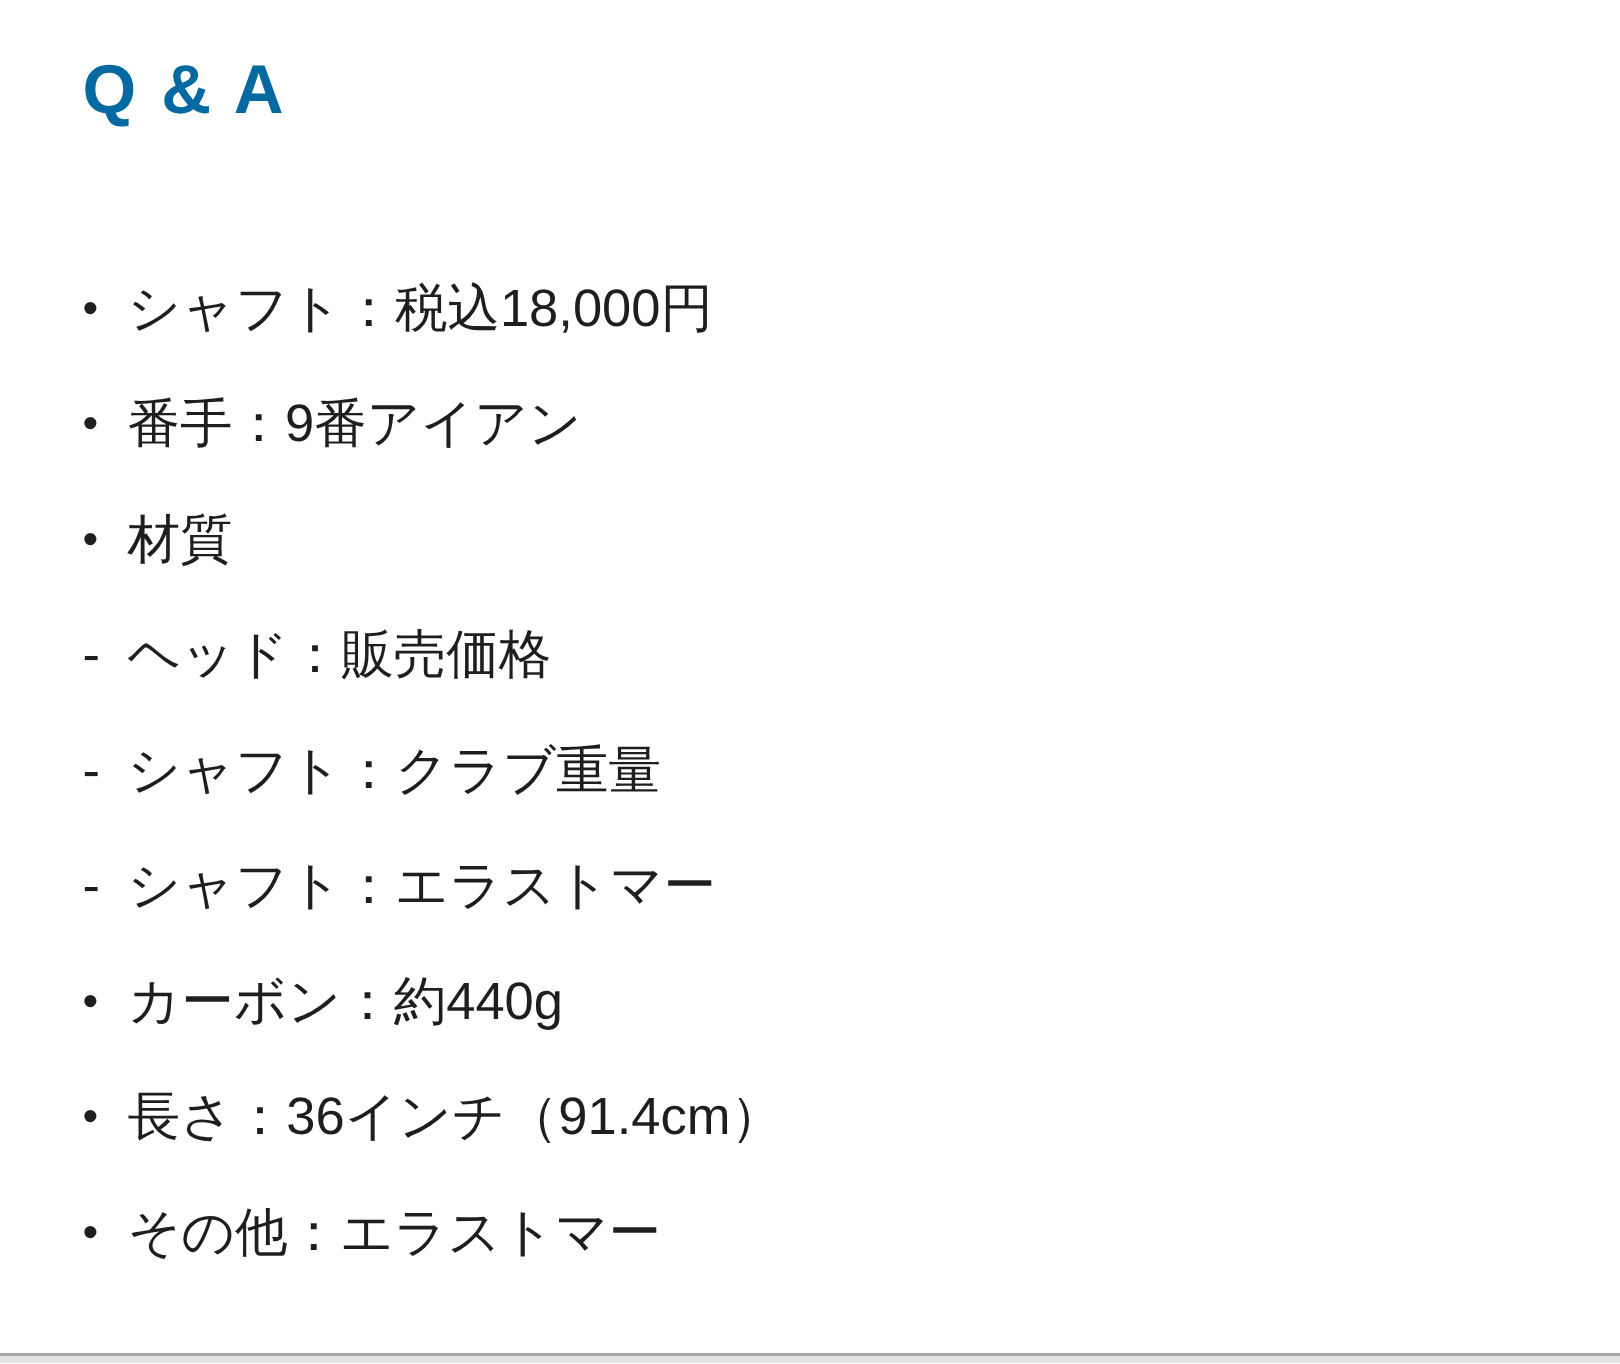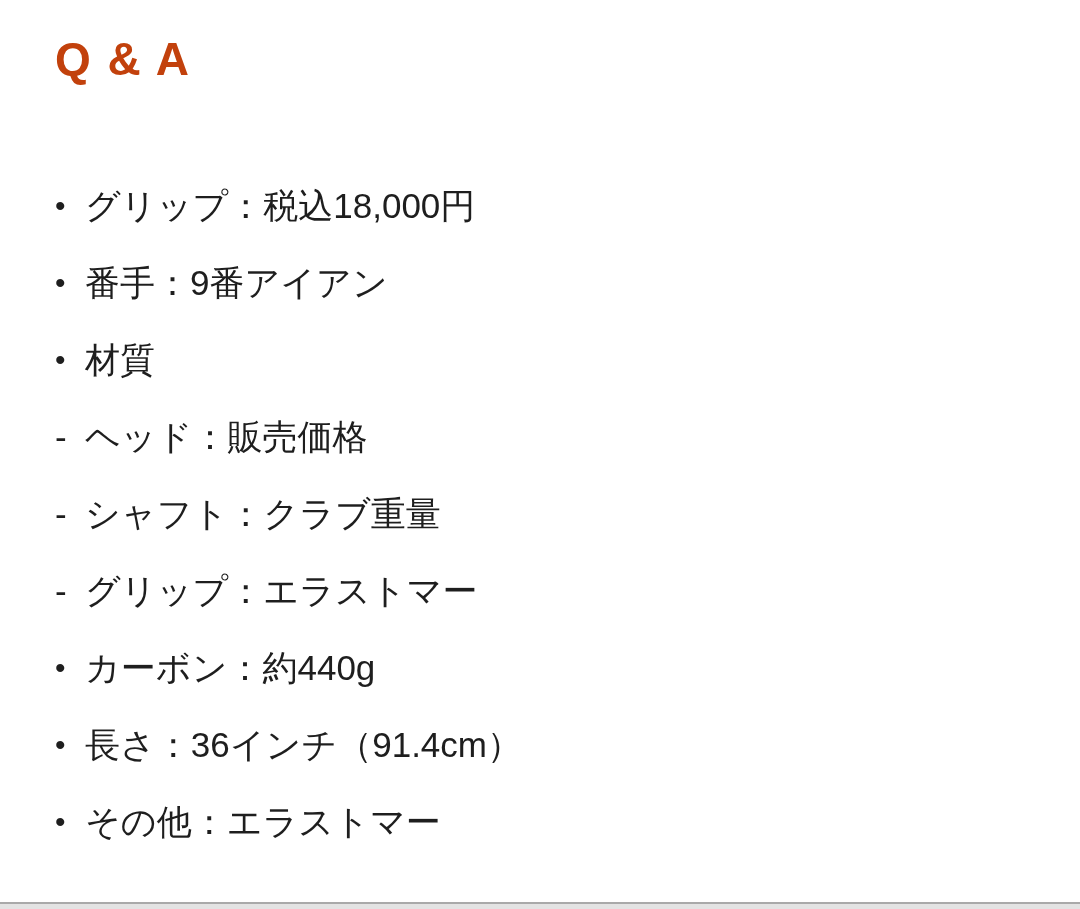--- a/index.html
+++ b/index.html
@@ -17,21 +17,21 @@
   }
   .qa-title {
     position: absolute;
     left: 55px;
     top: 34px;
     margin: 0;
     font-size: 46px;
     line-height: 1.1;
     font-weight: 700;
     letter-spacing: 2px;
-    color: #c2410c;
+    color: #0369a1;
   }
   .qa-list {
     position: absolute;
     left: 55px;
     top: 188px;
     margin: 0;
     padding: 0;
     list-style: none;
   }
   .qa-item {
@@ -69,41 +69,41 @@
 </head>
 <body>
 
 <div class="page">
 
   <h2 class="qa-title">Q &amp; A</h2>
 
   <ul class="qa-list">
     <li class="qa-item">
       <span class="qa-marker dot">•</span>
-      <span class="qa-text">グリップ：税込18,000円</span>
+      <span class="qa-text">シャフト：税込18,000円</span>
     </li>
     <li class="qa-item">
       <span class="qa-marker dot">•</span>
       <span class="qa-text">番手：9番アイアン</span>
     </li>
     <li class="qa-item">
       <span class="qa-marker dot">•</span>
       <span class="qa-text">材質</span>
     </li>
     <li class="qa-item">
       <span class="qa-marker">-</span>
       <span class="qa-text">ヘッド：販売価格</span>
     </li>
     <li class="qa-item">
       <span class="qa-marker">-</span>
       <span class="qa-text">シャフト：クラブ重量</span>
     </li>
     <li class="qa-item">
       <span class="qa-marker">-</span>
-      <span class="qa-text">グリップ：エラストマー</span>
+      <span class="qa-text">シャフト：エラストマー</span>
     </li>
     <li class="qa-item">
       <span class="qa-marker dot">•</span>
       <span class="qa-text">カーボン：約440g</span>
     </li>
     <li class="qa-item">
       <span class="qa-marker dot">•</span>
       <span class="qa-text">長さ：36インチ（91.4cm）</span>
     </li>
     <li class="qa-item">

